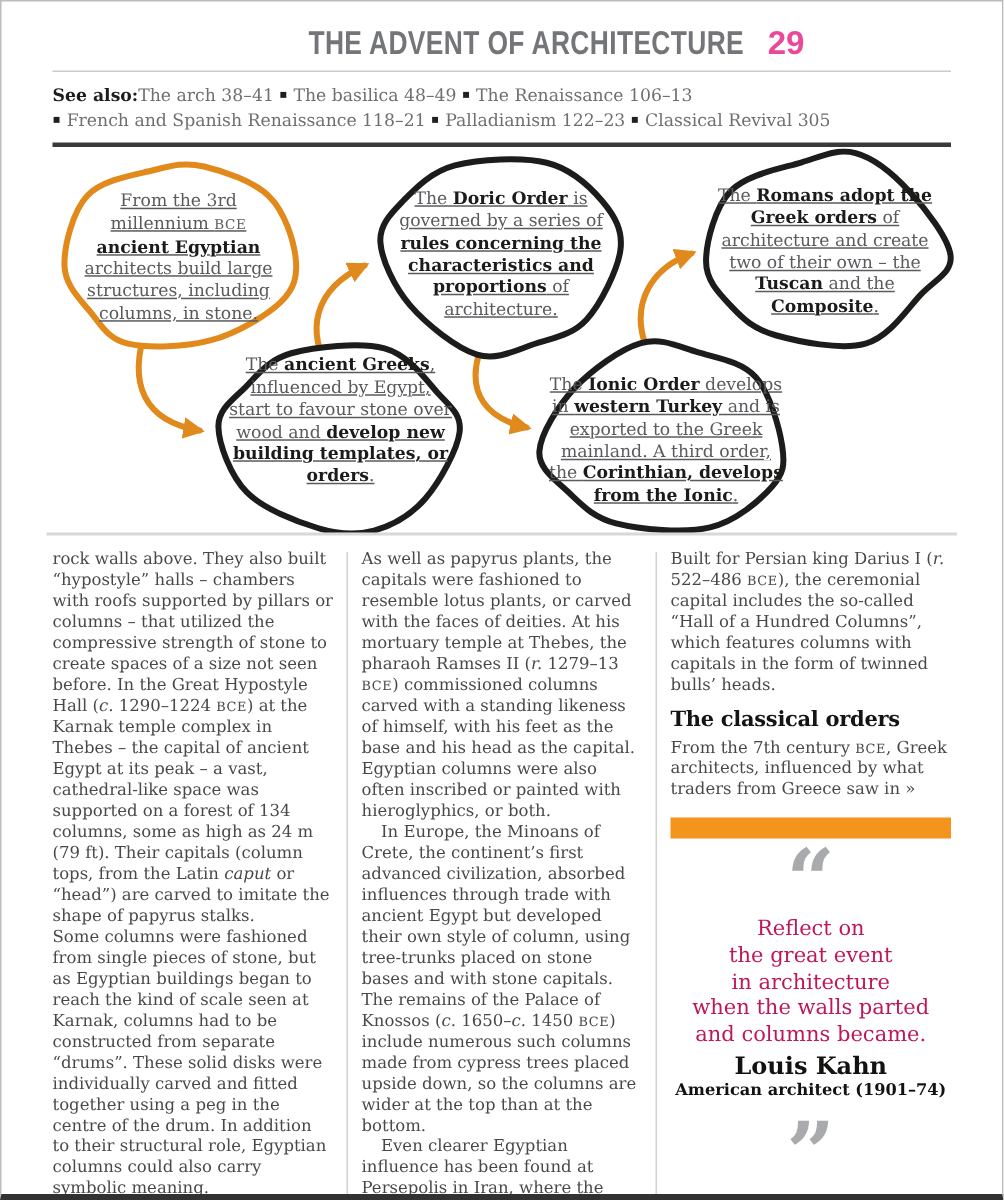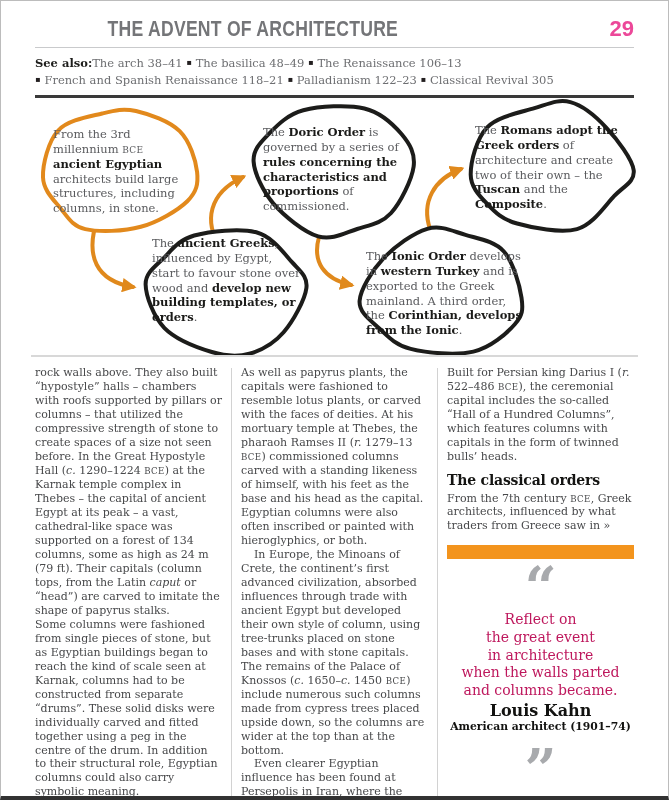--- a/index.html
+++ b/index.html
@@ -2,38 +2,38 @@
 <html><head>
 <meta charset="utf-8">
 <style>
   html,body{margin:0;padding:0;background:#efefef;}
   .page{
     position:relative;width:669px;height:800px;box-sizing:border-box;
     background:#fff;border:1px solid #bcbcbc;border-bottom:4px solid #323232;
     overflow:hidden;font-family:"DejaVu Serif",serif;color:#47484a;
   }
   
-  .title-row{display:flex;justify-content:space-between;align-items:baseline;
+  .title-row{display:flex;justify-content:center;align-items:baseline;
     padding:15px 34px 0 34px;gap:16px;}
   .page-title{margin:0;font-family:"Liberation Sans",sans-serif;font-weight:bold;
     font-size:22px;color:#747578;letter-spacing:.3px;transform:scaleX(.8);
     transform-origin:right center;white-space:nowrap;}
   .page-num{font-family:"Liberation Sans",sans-serif;font-weight:bold;
     font-size:22px;color:#ec4899;}
   .rule-light{height:1px;background:#c9cacc;margin:5px 34px 7px 34px;}
   .see-also{margin:0 34px;font-size:11.5px;line-height:1.45;color:#6e6f72;}
   .see-also .label{font-weight:bold;color:#1d1d1b;margin-right:0;}
   .sa-item{white-space:nowrap;}
   .sa-bullet{font-size:8px;vertical-align:2px;color:#231f20;margin-right:4px;}
   .rule-dark{height:3px;background:#3a3a3a;margin:7px 34px 0 34px;}
   
   .flowchart{position:relative;height:256px;margin-top:1px;}
   .flowchart svg{position:absolute;left:0;top:0;}
-  .bt{position:absolute;transform:translate(-50%,-50%);
-    font-size:11.5px;line-height:1.28;color:#5a5b5e;}
+  .bt{position:absolute;transform:translate(-50%,-50%);text-align:center;
+    font-size:11.5px;line-height:1.28;color:#5a5b5e;text-decoration:underline;}
   .sg-b{font-weight:bold;color:#1b1b19;}
   .sg-i{font-style:italic;}
   .sg-sc{font-size:.78em;letter-spacing:.4px;}
   .rule-flow{height:2px;background:#d8d8d8;margin:0 30px;}
   
   .columns{display:flex;align-items:stretch;padding:9px 34px 0 34px;}
   .col{flex:1;min-width:0;}
   .vsep{width:1px;background:#d2d2d2;margin:2px 9px 6px 9px;}
   .body-p{margin:0;font-size:11px;line-height:1.27;text-align:left;}
   .body-p.indent{text-indent:13px;}
@@ -83,21 +83,21 @@
       </g>
       <g id="flow-bubbles" fill="#ffffff" stroke-width="4" stroke-linejoin="round">
           <path d="M196.1,73.0C197.4,84.7 195.7,93.0 186.3,102.2C176.9,111.3 156.8,123.2 139.8,127.8C122.8,132.5 97.8,133.2 84.3,130.1C70.9,126.9 66.4,117.6 59.3,109.0C52.3,100.4 42.4,91.3 42.0,78.3C41.6,65.4 47.3,42.1 57.2,31.5C67.0,20.8 88.2,17.7 101.2,14.5C114.2,11.2 122.1,9.1 135.0,12.0C147.9,15.0 168.5,22.0 178.7,32.2C188.9,42.4 194.8,61.4 196.1,73.0Z" stroke="#E2891C"></path>
           <path d="M412.6,67.8C410.8,80.9 399.5,103.6 390.1,114.0C380.6,124.4 368.3,126.1 356.2,130.0C344.0,133.9 331.0,141.6 317.1,137.4C303.1,133.1 283.2,117.0 272.4,104.6C261.7,92.1 253.4,74.1 252.6,62.5C251.9,50.9 259.4,43.5 267.7,35.0C276.0,26.5 286.3,15.6 302.3,11.3C318.2,7.1 347.0,5.5 363.4,9.5C379.8,13.5 392.5,25.6 400.7,35.3C408.9,45.0 414.4,54.7 412.6,67.8Z" stroke="#1C1C1A"></path>
           <path d="M632.7,71.3C634.0,82.7 622.8,87.1 613.3,96.9C603.9,106.7 592.2,125.5 576.0,130.1C559.8,134.7 531.1,128.7 516.1,124.5C501.2,120.4 494.1,113.3 486.4,105.1C478.6,96.9 469.7,88.2 469.7,75.4C469.7,62.6 475.5,39.4 486.2,28.3C496.8,17.3 519.6,13.4 533.5,9.2C547.3,5.0 557.4,-0.2 569.4,3.1C581.4,6.3 594.9,17.4 605.4,28.8C616.0,40.1 631.3,59.9 632.7,71.3Z" stroke="#1C1C1A"></path>
           <path d="M305.4,189.0C304.0,200.7 292.1,222.3 282.6,233.3C273.1,244.3 260.4,251.4 248.4,254.7C236.5,258.0 225.0,257.3 210.8,253.0C196.7,248.8 174.6,240.3 163.5,229.1C152.5,217.8 144.8,197.0 144.6,185.3C144.5,173.6 154.8,167.0 162.9,158.9C171.0,150.7 177.8,140.8 193.2,136.5C208.6,132.3 239.0,128.9 255.3,133.3C271.6,137.8 282.7,153.9 291.0,163.2C299.4,172.4 306.8,177.3 305.4,189.0Z" stroke="#1C1C1A"></path>
           <path d="M520.5,198.6C522.3,210.8 521.6,216.5 513.6,225.5C505.6,234.5 489.7,248.6 472.4,252.6C455.1,256.7 425.5,253.9 409.7,249.9C393.9,245.9 386.1,236.7 377.5,228.7C369.0,220.7 357.8,213.3 358.6,201.8C359.4,190.3 370.9,171.6 382.2,159.6C393.5,147.6 412.6,133.7 426.3,129.8C440.0,125.8 451.7,132.2 464.5,135.9C477.2,139.7 493.5,142.0 502.9,152.5C512.2,162.9 518.7,186.5 520.5,198.6Z" stroke="#1C1C1A"></path>
         </g>
     </svg>
     <div class="bt" style="left:118px;top:72px;width:132px"><span>From the 3rd millennium </span><span class="sg-sc">BCE</span><span> </span><span class="sg-b">ancient Egyptian</span><span> architects build large structures, including columns, in stone.</span></div>
-    <div class="bt" style="left:333px;top:70px;width:142px"><span>The </span><span class="sg-b">Doric Order</span><span> is governed by a series of </span><span class="sg-b">rules concerning the characteristics and proportions</span><span> of commissioned.</span></div>
+    <div class="bt" style="left:333px;top:70px;width:142px"><span>The </span><span class="sg-b">Doric Order</span><span> is governed by a series of </span><span class="sg-b">rules concerning the characteristics and proportions</span><span> of architecture.</span></div>
     <div class="bt" style="left:549px;top:68px;width:150px"><span>The </span><span class="sg-b">Romans adopt the Greek orders</span><span> of architecture and create two of their own – the </span><span class="sg-b">Tuscan</span><span> and the </span><span class="sg-b">Composite</span><span>.</span></div>
     <div class="bt" style="left:226px;top:181px;width:150px"><span>The </span><span class="sg-b">ancient Greeks</span><span>, influenced by Egypt, start to favour stone over wood and </span><span class="sg-b">develop new building templates, or orders</span><span>.</span></div>
     <div class="bt" style="left:443px;top:194px;width:156px"><span>The </span><span class="sg-b">Ionic Order</span><span> develops in </span><span class="sg-b">western Turkey</span><span> and is exported to the Greek mainland. A third order, the </span><span class="sg-b">Corinthian, develops from the Ionic</span><span>.</span></div>
   </section>
 
   <div class="rule-flow"></div>
 
   <section class="columns">
     <div class="col">
         <p class="body-p"><span>rock walls above. They also built “hypostyle” halls – chambers with roofs supported by pillars or columns – that utilized the compressive strength of stone to create spaces of a size not seen before. In the Great Hypostyle Hall (</span><span class="sg-i">c.</span><span> 1290–1224 </span><span class="sg-sc">BCE</span><span>) at the Karnak temple complex in Thebes – the capital of ancient Egypt at its peak – a vast, cathedral-like space was supported on a forest of 134 columns, some as high as 24 m (79 ft). Their capitals (column tops, from the Latin </span><span class="sg-i">caput</span><span> or “head”) are carved to imitate the shape of papyrus stalks.</span></p>

